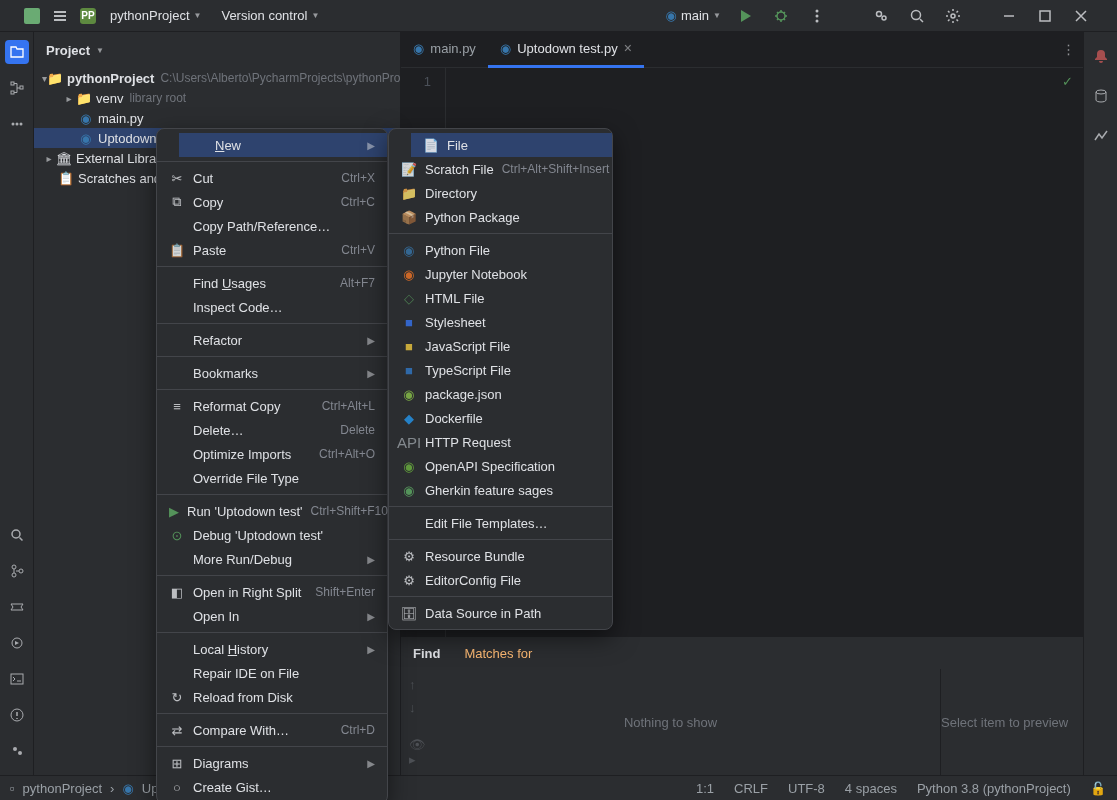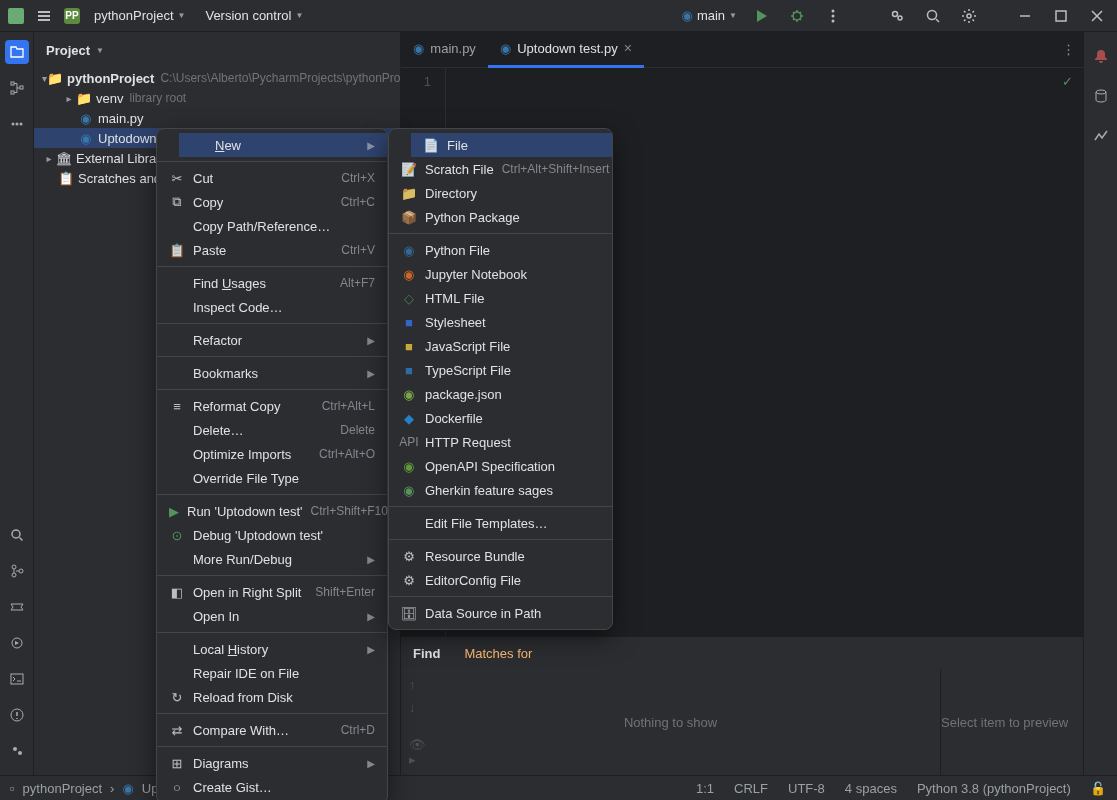--- a/index.html
+++ b/index.html
@@ -1,17 +1,17 @@
 <!DOCTYPE html>
 <html><head>
 <meta charset="utf-8">
 <style>
 * { box-sizing: border-box; margin: 0; padding: 0; font-family: -apple-system, "Segoe UI", sans-serif; font-size: 13px; }
 body { background: #1e1f22; color: #dfe1e5; width: 1117px; height: 800px; overflow: hidden; position: relative; }
-.titlebar { height: 32px; display: flex; align-items: center; padding: 0 8px; background: #2b2d30; border-bottom: 1px solid #1e1f22; }
+.titlebar { height: 32px; display: flex; align-items: center; padding: 0 24px; background: #2b2d30; border-bottom: 1px solid #1e1f22; }
 .titlebar-left { display: flex; align-items: center; gap: 8px; flex: 1; }
 .titlebar-icon { width: 16px; height: 16px; background: #6aab73; border-radius: 2px; }
 .proj-badge { width: 16px; height: 16px; background: #5e8a40; color: #fff; font-size: 10px; font-weight: bold; display: flex; align-items: center; justify-content: center; border-radius: 3px; }
 .titlebar-dropdown { display: flex; align-items: center; gap: 4px; padding: 2px 6px; cursor: pointer; }
 .chev { font-size: 8px; opacity: 0.6; }
 .titlebar-right { display: flex; align-items: center; gap: 12px; }
 .icon-btn { width: 24px; height: 24px; display: flex; align-items: center; justify-content: center; cursor: pointer; opacity: 0.8; }
 .icon-btn svg { width: 16px; height: 16px; }
 .run-config { display: flex; align-items: center; gap: 4px; }
 .py-dot { color: #3776ab; }
@@ -490,21 +490,21 @@
     </div>
   <div class="ctx-item">
       <span class="ci" style="color:#8bc34a">◉</span>
       <span class="lbl">package.json</span>
     </div>
   <div class="ctx-item">
       <span class="ci" style="color:#2496ed">◆</span>
       <span class="lbl">Dockerfile</span>
     </div>
   <div class="ctx-item">
-      <span class="ci" style="color:#9aa0a6;font-size:12px">API</span>
+      <span class="ci" style="color:#9aa0a6;font-size:15px">API</span>
       <span class="lbl">HTTP Request</span>
     </div>
   <div class="ctx-item">
       <span class="ci" style="color:#6cb33f">◉</span>
       <span class="lbl">OpenAPI Specification</span>
     </div>
   <div class="ctx-item">
       <span class="ci" style="color:#5fad65">◉</span>
       <span class="lbl">Gherkin feature sages</span>
     </div>

